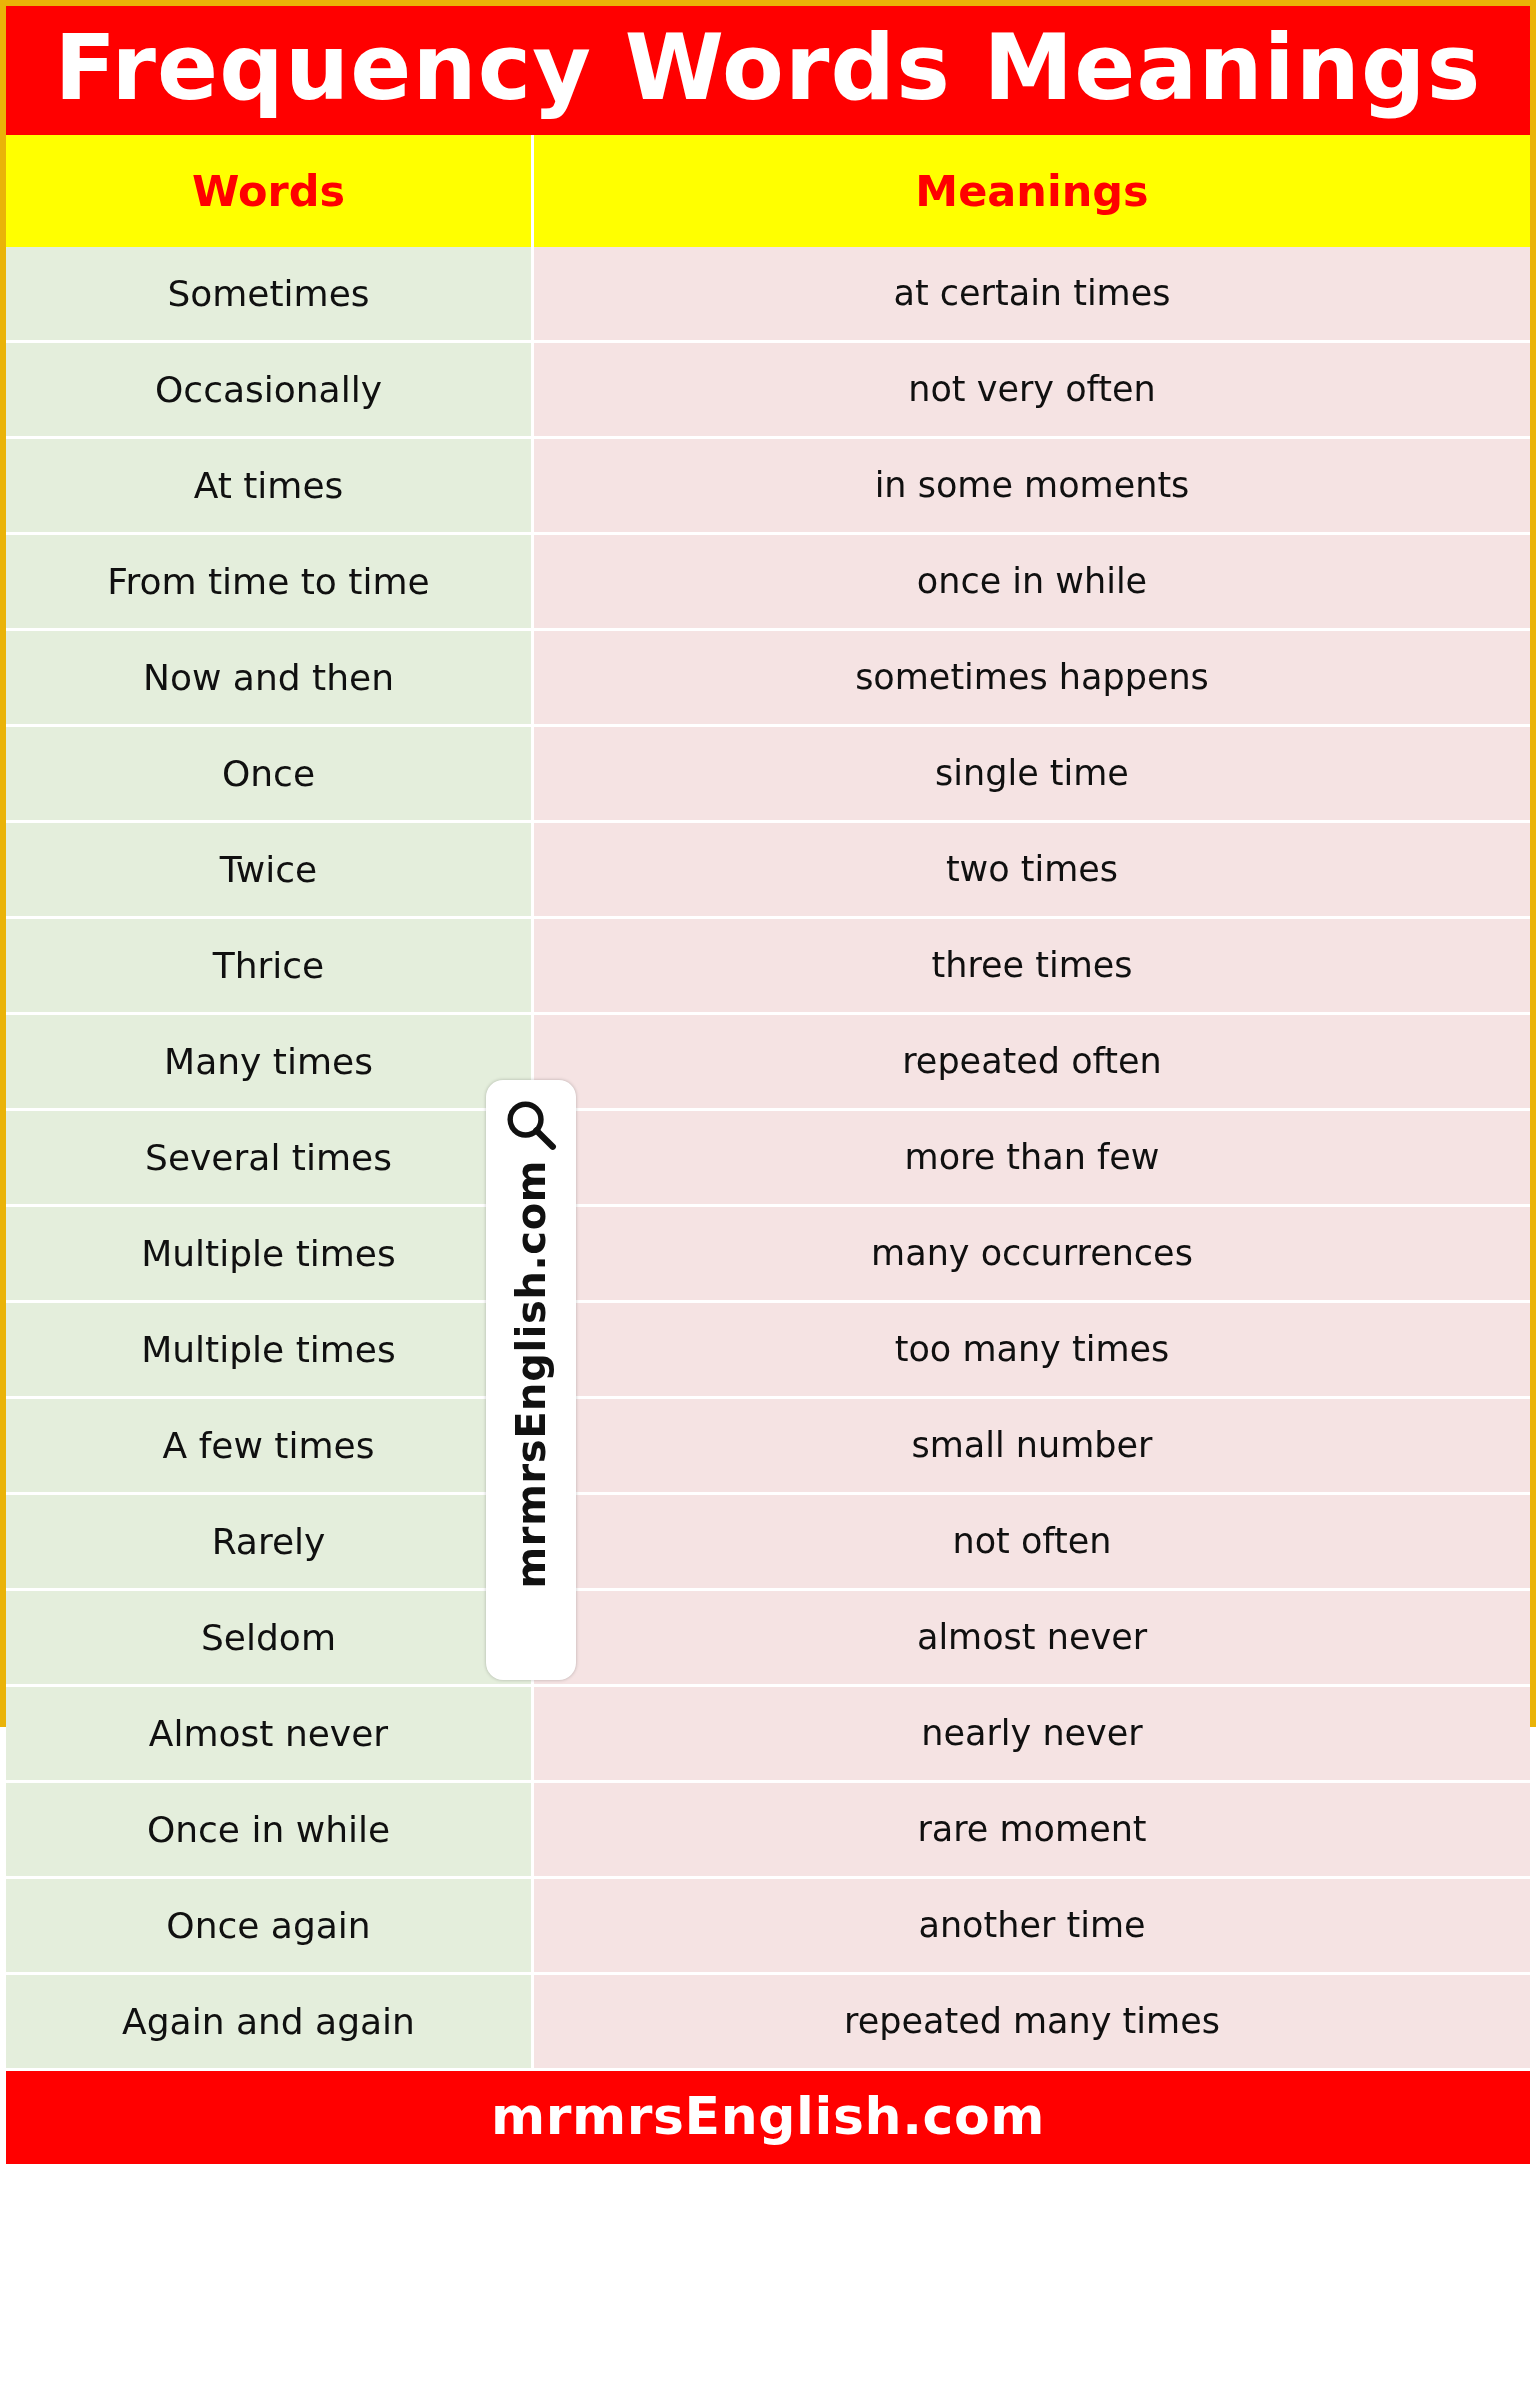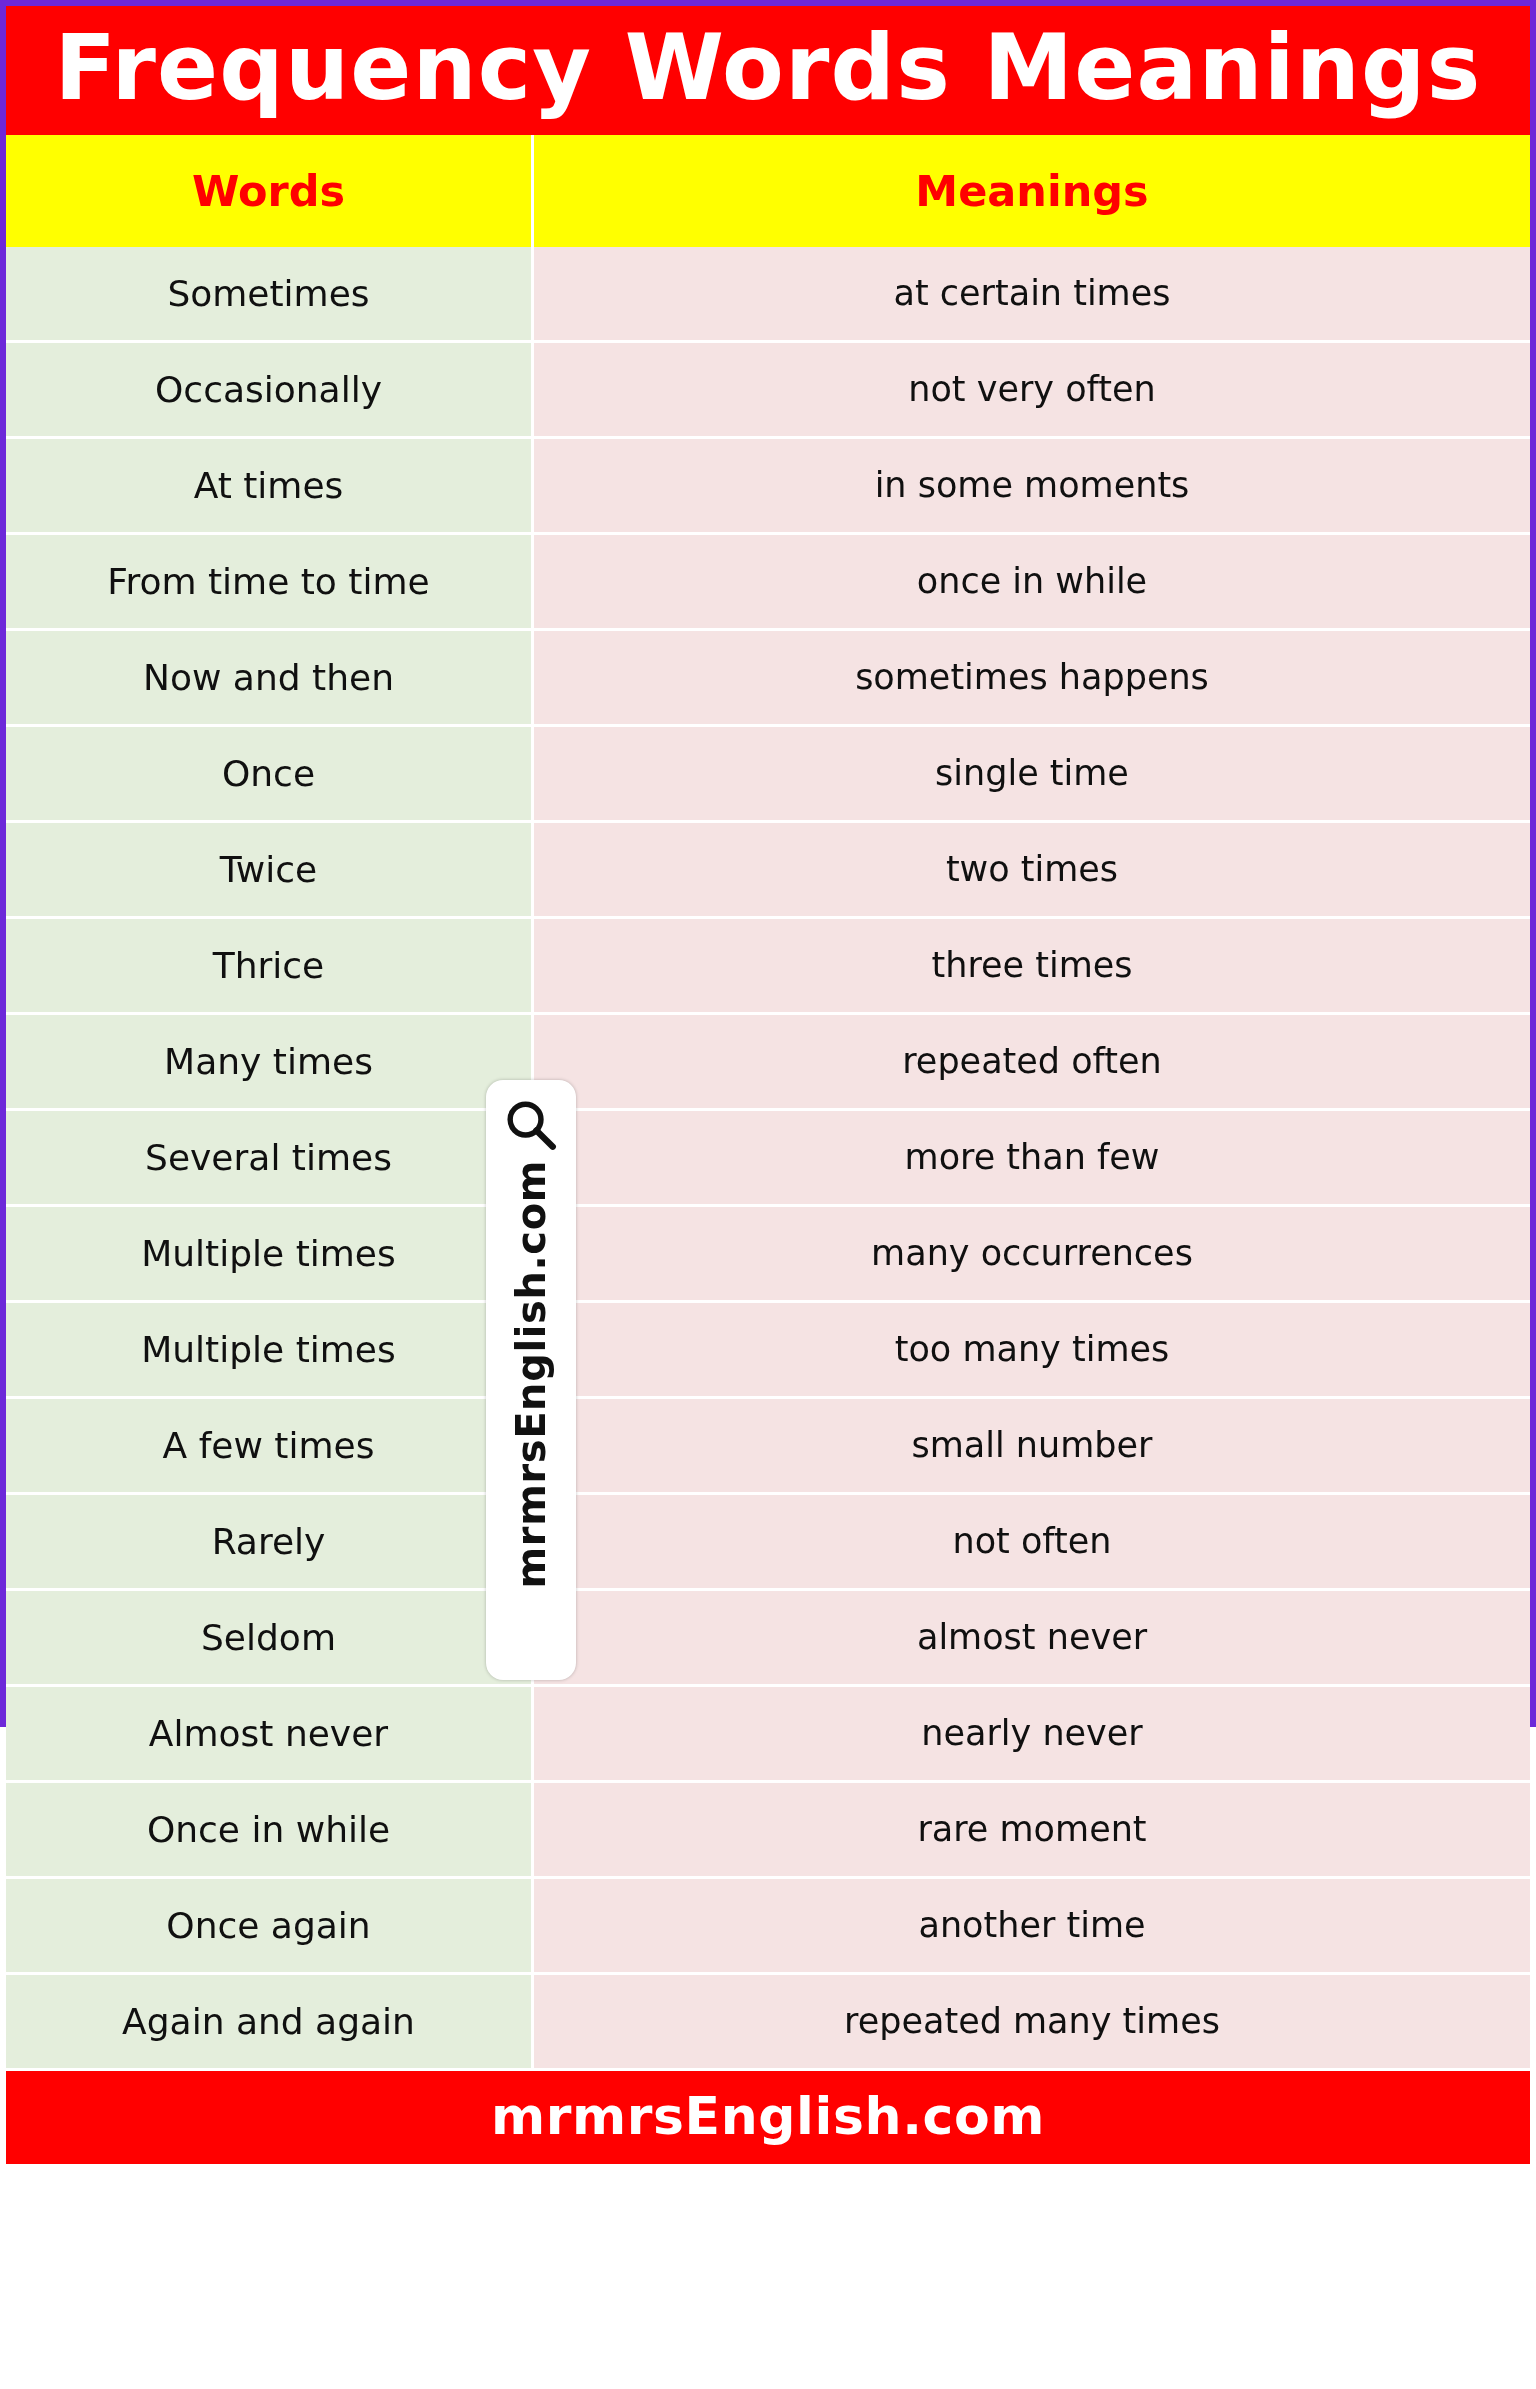--- a/index.html
+++ b/index.html
@@ -10,21 +10,21 @@
   body {
     width: 1536px;
     height: 2389px;
     font-family: "Liberation Sans", sans-serif;
     overflow: hidden;
   }
   .poster {
     width: 1536px;
     height: 1727px;
     box-sizing: border-box;
-    border: 6px solid #6d28d9;
+    border: 6px solid #eab308;
     background: #ffffff;
     position: relative;
     display: flex;
     flex-direction: column;
   }
   .title-bar {
     background: #ff0000;
     color: #ffffff;
     text-align: center;
     font-size: 90px;

